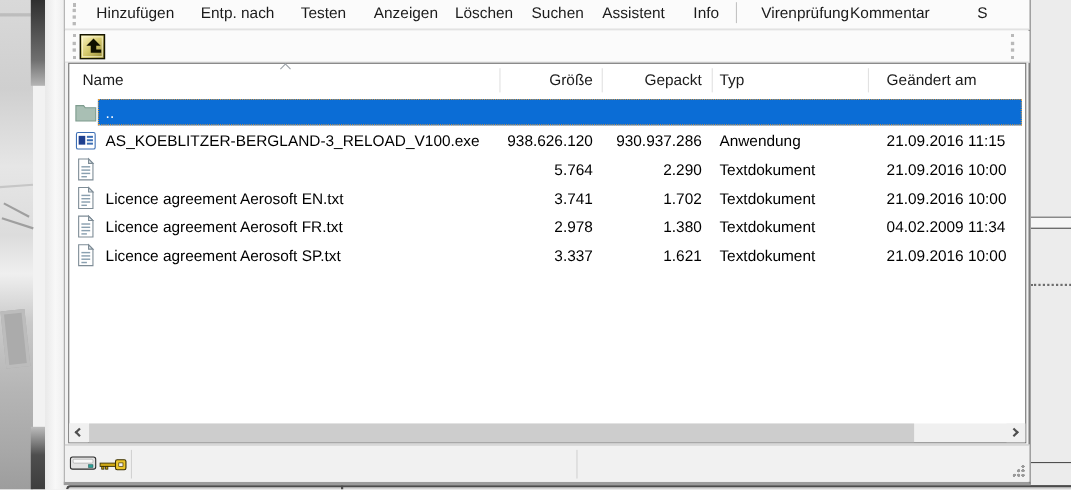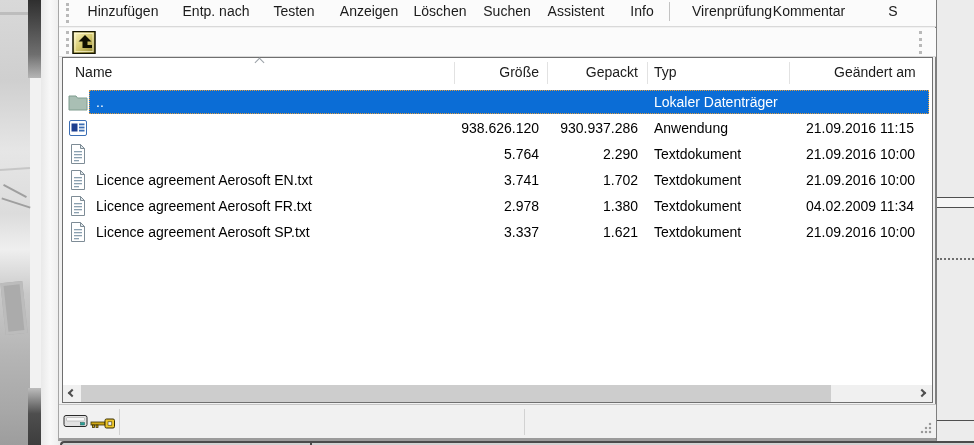--- a/index.html
+++ b/index.html
@@ -67,21 +67,21 @@
     padding:0; cursor:pointer; }
 
   
   #filelist { left:3px; top:57px; width:871px; height:346px; background:#fff;
     border:1px solid #6f6f6f; }
   .hcell { position:absolute; top:6px; font-size:14px; color:#1b1b1b; white-space:nowrap; cursor:default; }
   #h-name { left:12px; }
   #h-size { right:393px;margin-left:17px; }
   #h-packed { right:294px; }
   #h-type { left:591px; }
-  #h-mod { left:743px;margin-left:28px; }
+  #h-mod { left:743px; }
   .hdiv { position:absolute; top:4px; width:1px; height:22px; background:#e2e2e2; }
   #hd1{left:391px}#hd2{left:484px}#hd3{left:584px}#hd4{left:726px}
   #sortcaret { position:absolute; left:193px; top:1px; width:7px; height:7px;
     border-left:1px solid #9aa0a6; border-top:1px solid #9aa0a6; transform:rotate(45deg); }
 
   .row { position:absolute; left:0; width:869px; height:26px; cursor:default; }
   .r0{top:31px}.r1{top:57px}.r2{top:83px}.r3{top:109px}.r4{top:135px}.r5{top:161px}
   .ficon { position:absolute; left:4px; top:2px; width:22px; height:22px; }
   .cell { position:absolute; top:5px; font-size:14px; color:#000; white-space:nowrap; }
   .c-name { left:33px; }
@@ -202,33 +202,33 @@
       </div>
 
       <div class="row r0 selected">
         <span class="ficon">
           <svg width="22" height="22" viewBox="0 0 22 22">
             <path d="M2 5 h7 l1.5 2 H20 v12 H2 Z" fill="#a9bfb4" stroke="#7e9c8e" stroke-width="1"></path>
           </svg>
         </span>
         <span class="sel-bar"></span>
         <span class="cell c-name">..</span>
-        <span class="cell c-type">Lokaler Datenträger</span>
       </div>
 
       <div class="row r1">
         <span class="ficon">
           <svg width="22" height="22" viewBox="0 0 22 22">
             <rect x="2.5" y="3.5" width="17" height="15" rx="1.5" fill="#fff" stroke="#3c6eb4"></rect>
             <rect x="4.5" y="6.5" width="6" height="8" fill="#1e3f8f"></rect>
             <rect x="12" y="6.5" width="5.5" height="1.8" fill="#3c6eb4"></rect>
             <rect x="12" y="9.6" width="5.5" height="1.8" fill="#3c6eb4"></rect>
             <rect x="12" y="12.7" width="5.5" height="1.8" fill="#3c6eb4"></rect>
           </svg>
         </span>
+        <span class="cell c-name">AS_KOEBLITZER-BERGLAND-3_RELOAD_V100.exe</span>
         <span class="cell c-size">938.626.120</span>
         <span class="cell c-packed">930.937.286</span>
         <span class="cell c-type">Anwendung</span>
         <span class="cell c-mod">21.09.2016 11:15</span>
       </div>
 
       <div class="row r2">
         <span class="ficon">
           <svg width="22" height="22" viewBox="0 0 22 22">
             <path d="M4.5 1.5 h9 l4 4 v15 h-13 Z" fill="#fff" stroke="#7e8c96"></path>

